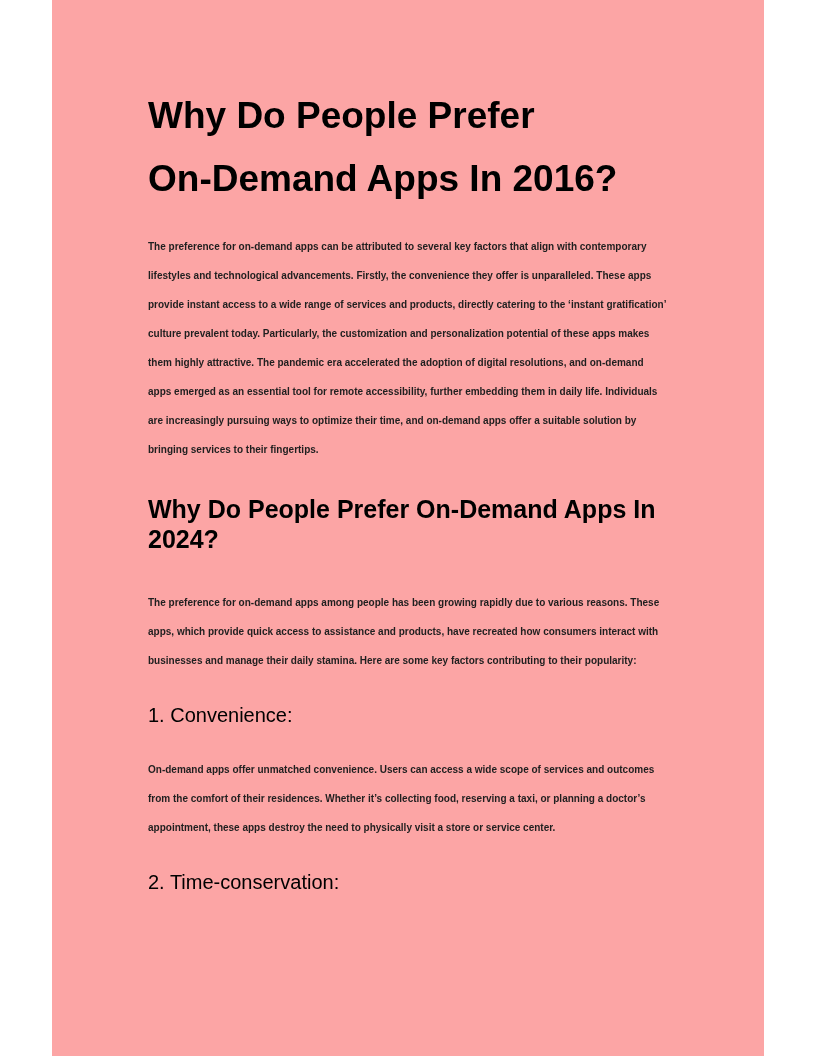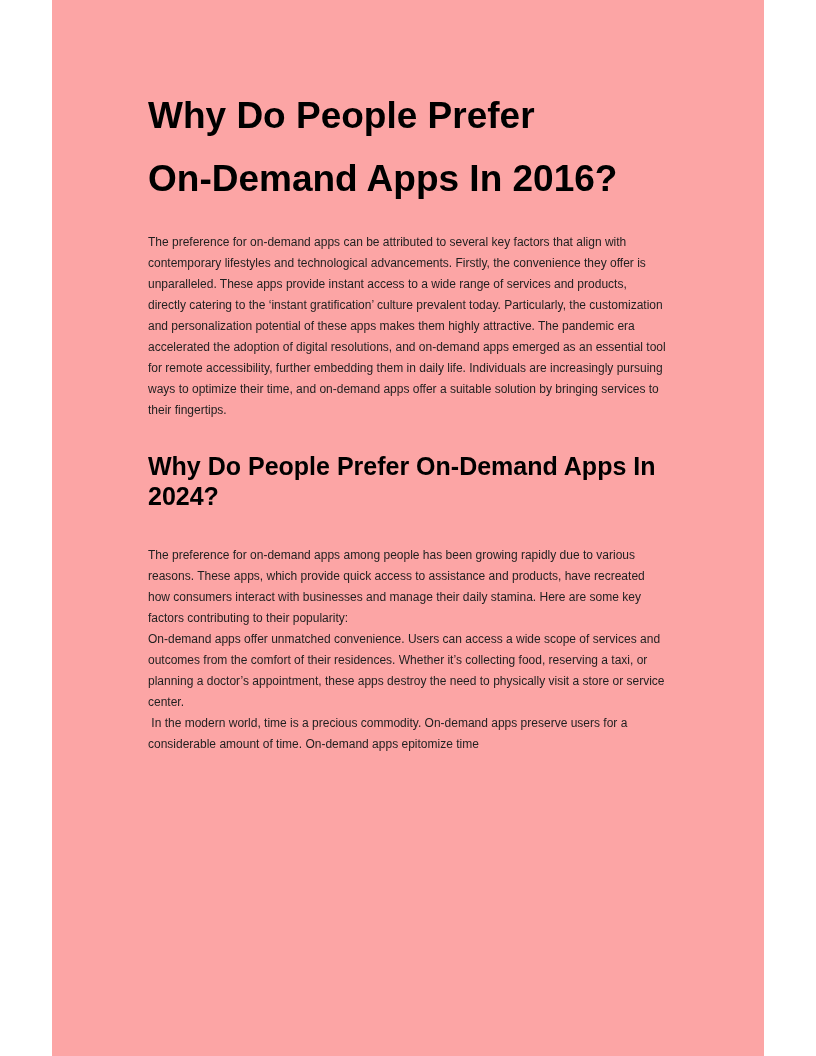--- a/index.html
+++ b/index.html
@@ -27,23 +27,23 @@
     font-size: 37px;
     font-weight: 700;
     line-height: 63px;
     color: #000000;
   }
   .title-line {
     display: block;
   }
   .body-text {
     margin: 0;
-    font-size: 12px;
-    font-weight: 400;
-    line-height: 21px;
+    font-size: 10px;
+    font-weight: 700;
+    line-height: 29px;
     color: #1f1f1f;
     white-space: pre-wrap;
   }
   .heading-1 {
     margin: 30px 0 34px 0;
     font-size: 25px;
     font-weight: 700;
     line-height: 30px;
     color: #000000;
   }
@@ -64,19 +64,20 @@
     <span class="title-line">Why Do People Prefer</span>
     <span class="title-line">On-Demand Apps In 2016?</span>
   </h1>
 
   <p class="body-text">The preference for on-demand apps can be attributed to several key factors that align with contemporary lifestyles and technological advancements. Firstly, the convenience they offer is unparalleled. These apps provide instant access to a wide range of services and products, directly catering to the ‘instant gratification’ culture prevalent today. Particularly, the customization and personalization potential of these apps makes them highly attractive. The pandemic era accelerated the adoption of digital resolutions, and on-demand apps emerged as an essential tool for remote accessibility, further embedding them in daily life. Individuals are increasingly pursuing ways to optimize their time, and on-demand apps offer a suitable solution by bringing services to their fingertips.</p>
 
   <h2 class="heading-1">Why Do People Prefer On-Demand Apps In 2024?</h2>
 
   <p class="body-text">The preference for on-demand apps among people has been growing rapidly due to various reasons. These apps, which provide quick access to assistance and products, have recreated how consumers interact with businesses and manage their daily stamina. Here are some key factors contributing to their popularity:</p>
 
+  <h3 class="heading-2">1. Convenience:</h3>
 
   <p class="body-text">On-demand apps offer unmatched convenience. Users can access a wide scope of services and outcomes from the comfort of their residences. Whether it’s collecting food, reserving a taxi, or planning a doctor’s appointment, these apps destroy the need to physically visit a store or service center.</p>
 
+  <h3 class="heading-2">2. Time-conservation:</h3>
 
-  <p class="body-text"> In the modern world, time is a precious commodity. On-demand apps preserve users for a considerable amount of time. On-demand apps epitomize time</p>
 
 </div>
 
 </body></html>

